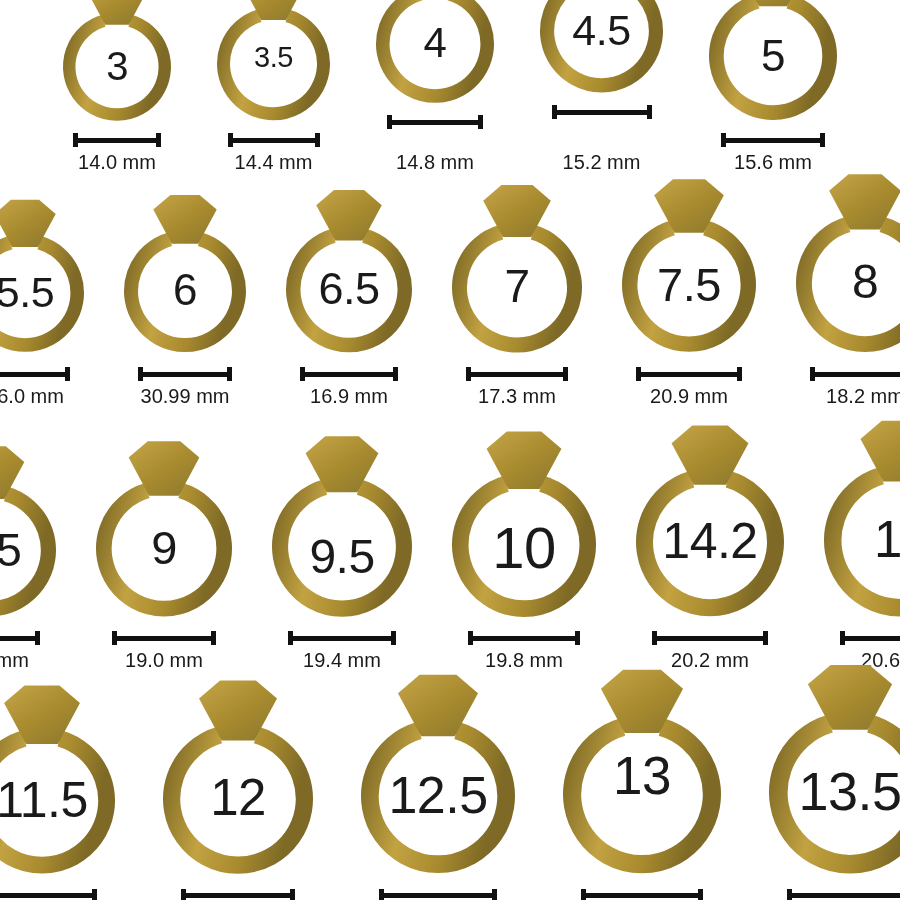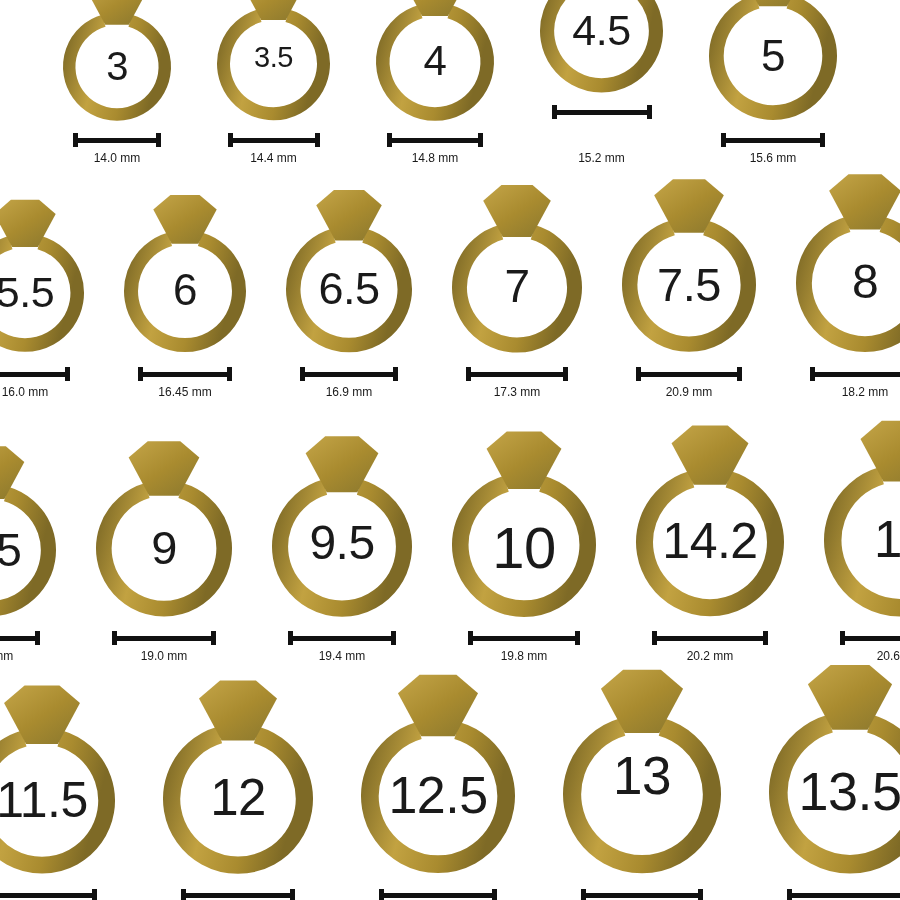--- a/index.html
+++ b/index.html
@@ -96,21 +96,21 @@
     height: 14px;
     background: #111111;
   }
   .measure-bar .cap-left { left: 0; }
   .measure-bar .cap-right { right: 0; }
 
   .measure-text {
     margin-top: 5px;
     color: #1a1a1a;
     font-family: "Liberation Sans", sans-serif;
-    font-size: 12px;
+    font-size: 20px;
     line-height: 1;
     white-space: nowrap;
     text-align: center;
   }
 </style>
 </head>
 <body>
 
 <div id="chart">
     <div class="ring-row row-0" style="gap: 18px;">
@@ -188,21 +188,21 @@
                 <stop offset="0%" stop-color="#c4a548"></stop>
                 <stop offset="55%" stop-color="#a98b2f"></stop>
                 <stop offset="100%" stop-color="#8e7a2e"></stop>
               </linearGradient>
             </defs>
             <path d="M 58.61 48.62 A 52.22 52.22 0 1 0 87.39 48.62" fill="none" stroke="url(#bandg_r0_2)" stroke-width="13.57" stroke-linecap="butt"></path>
             <path d="M 58.89 5.83 L 87.11 5.83 L 103.68 19.99 L 85.89 53.03 L 60.11 53.03 L 42.32 19.99 Z" fill="url(#gemg_r0_2)"></path>
           </svg>
           <div class="size-label" style="font-size: 42px; top: 76.976px;">4</div>
         </div>
-        <div class="measure-block" style="margin-top: 10px;">
+        <div class="measure-block" style="margin-top: 10px; gap: 18px;">
           <div class="measure-bar" style="width: 96px;">
             <span class="bar-line"></span>
             <span class="cap cap-left"></span>
             <span class="cap cap-right"></span>
           </div>
           <div class="measure-text">14.8 mm</div>
         </div>
       </div>
       <div class="ring-cell">
         <div class="ring-figure" style="width: 151px; height: 167.376px;">
@@ -315,21 +315,21 @@
             <path d="M 60.41 5.93 L 89.59 5.93 L 106.72 20.57 L 88.32 54.73 L 61.68 54.73 L 43.28 20.57 Z" fill="url(#gemg_r1_1)"></path>
           </svg>
           <div class="size-label" style="font-size: 44px; top: 79.184px;">6</div>
         </div>
         <div class="measure-block" style="margin-top: 12px;">
           <div class="measure-bar" style="width: 94px;">
             <span class="bar-line"></span>
             <span class="cap cap-left"></span>
             <span class="cap cap-right"></span>
           </div>
-          <div class="measure-text">16.45 mm</div>
+          <div class="measure-text">30.99 mm</div>
         </div>
       </div>
       <div class="ring-cell">
         <div class="ring-figure" style="width: 154px; height: 171.312px;">
           <svg class="ring-svg" width="154" height="171.312" viewBox="0 0 154 171.312">
             <defs>
               <linearGradient id="bandg_r1_2" x1="0" y1="0" x2="1" y2="0.25">
                 <stop offset="0%" stop-color="#7e6a26"></stop>
                 <stop offset="38%" stop-color="#c2a241"></stop>
                 <stop offset="70%" stop-color="#a98b2f"></stop>
@@ -517,21 +517,21 @@
               </linearGradient>
               <linearGradient id="gemg_r2_2" x1="0" y1="0" x2="0.85" y2="1">
                 <stop offset="0%" stop-color="#c4a548"></stop>
                 <stop offset="55%" stop-color="#a98b2f"></stop>
                 <stop offset="100%" stop-color="#8e7a2e"></stop>
               </linearGradient>
             </defs>
             <path d="M 66.92 57.13 A 61.95 61.95 0 1 0 101.08 57.13" fill="none" stroke="url(#bandg_r2_2)" stroke-width="16.10" stroke-linecap="butt"></path>
             <path d="M 67.26 6.36 L 100.74 6.36 L 120.40 23.16 L 99.29 62.36 L 68.71 62.36 L 47.60 23.16 Z" fill="url(#gemg_r2_2)"></path>
           </svg>
-          <div class="size-label" style="font-size: 48px; top: 89px;">9.5</div>
+          <div class="size-label" style="font-size: 48px; top: 103px;">9.5</div>
         </div>
         <div class="measure-block" style="margin-top: 12px;">
           <div class="measure-bar" style="width: 108px;">
             <span class="bar-line"></span>
             <span class="cap cap-left"></span>
             <span class="cap cap-right"></span>
           </div>
           <div class="measure-text">19.4 mm</div>
         </div>
       </div>

